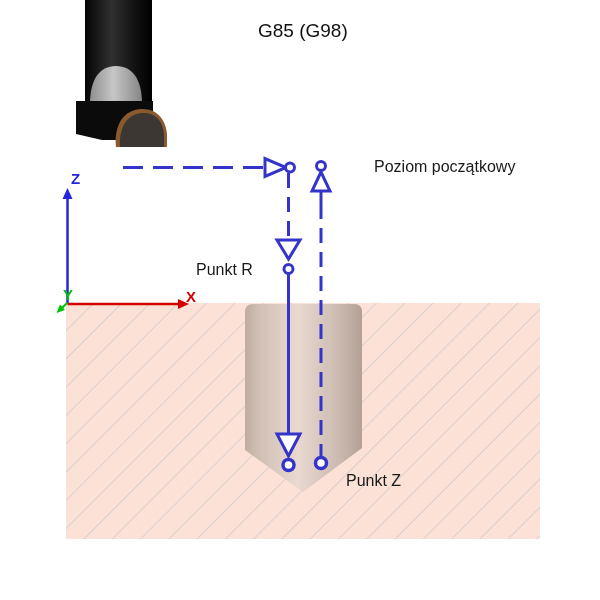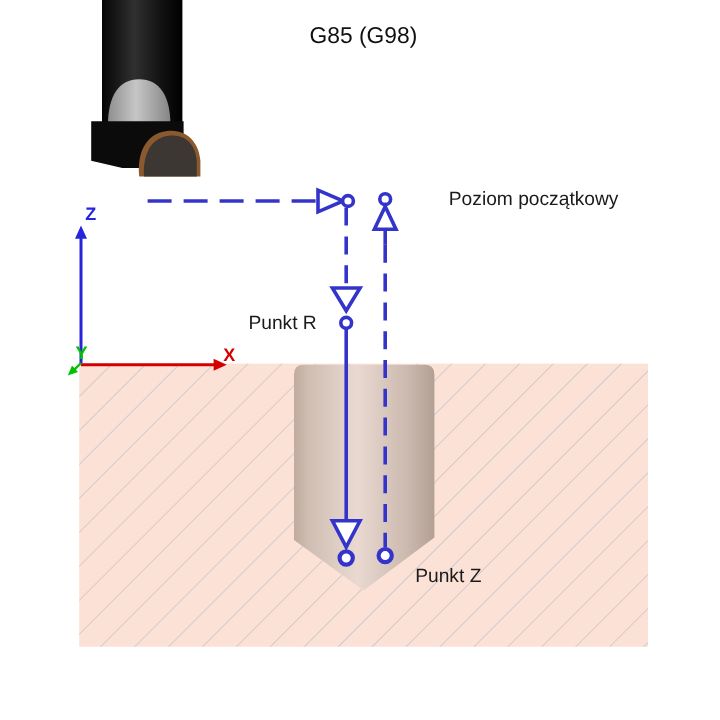--- a/index.html
+++ b/index.html
@@ -104,21 +104,21 @@
     <path d="M90,104 C90,80 99,66 116,66 C133,66 142,80 142,104 Z" fill="url(#domeGrad)"></path>
     <path d="M76,101 H153 V140 H102 L76,134 Z" fill="#0b0b0b"></path>
     <path d="M116,147 C114,124 124,110 141,109 C157,108 166,120 167,134 V147 Z" fill="#8a5a2e"></path>
     <path d="M120,147 C119,127 127,114 142,113 C156,112 163,122 164,134 V147 Z" fill="#3d3733"></path>
   </svg>
 
   <div id="title">G85 (G98)</div>
 
   <div class="lbl" style="left:355px;top:158px;margin-left:19px;">Poziom początkowy</div>
 
-  <div class="lbl" style="left:207px;top:261px;">Punkt R</div>
+  <div class="lbl" style="left:196px;top:261px;">Punkt R</div>
 
   <div class="lbl" style="left:346px;top:472px;">Punkt Z</div>
 
   <div class="axis-lbl" style="left:71px;top:170px;color:#2525dd;">Z</div>
 
   <div class="axis-lbl" style="left:186px;top:288px;color:#d40000;">X</div>
 
   <div class="axis-lbl" style="left:63px;top:286px;color:#00c300;">Y</div>
 
 </div>

